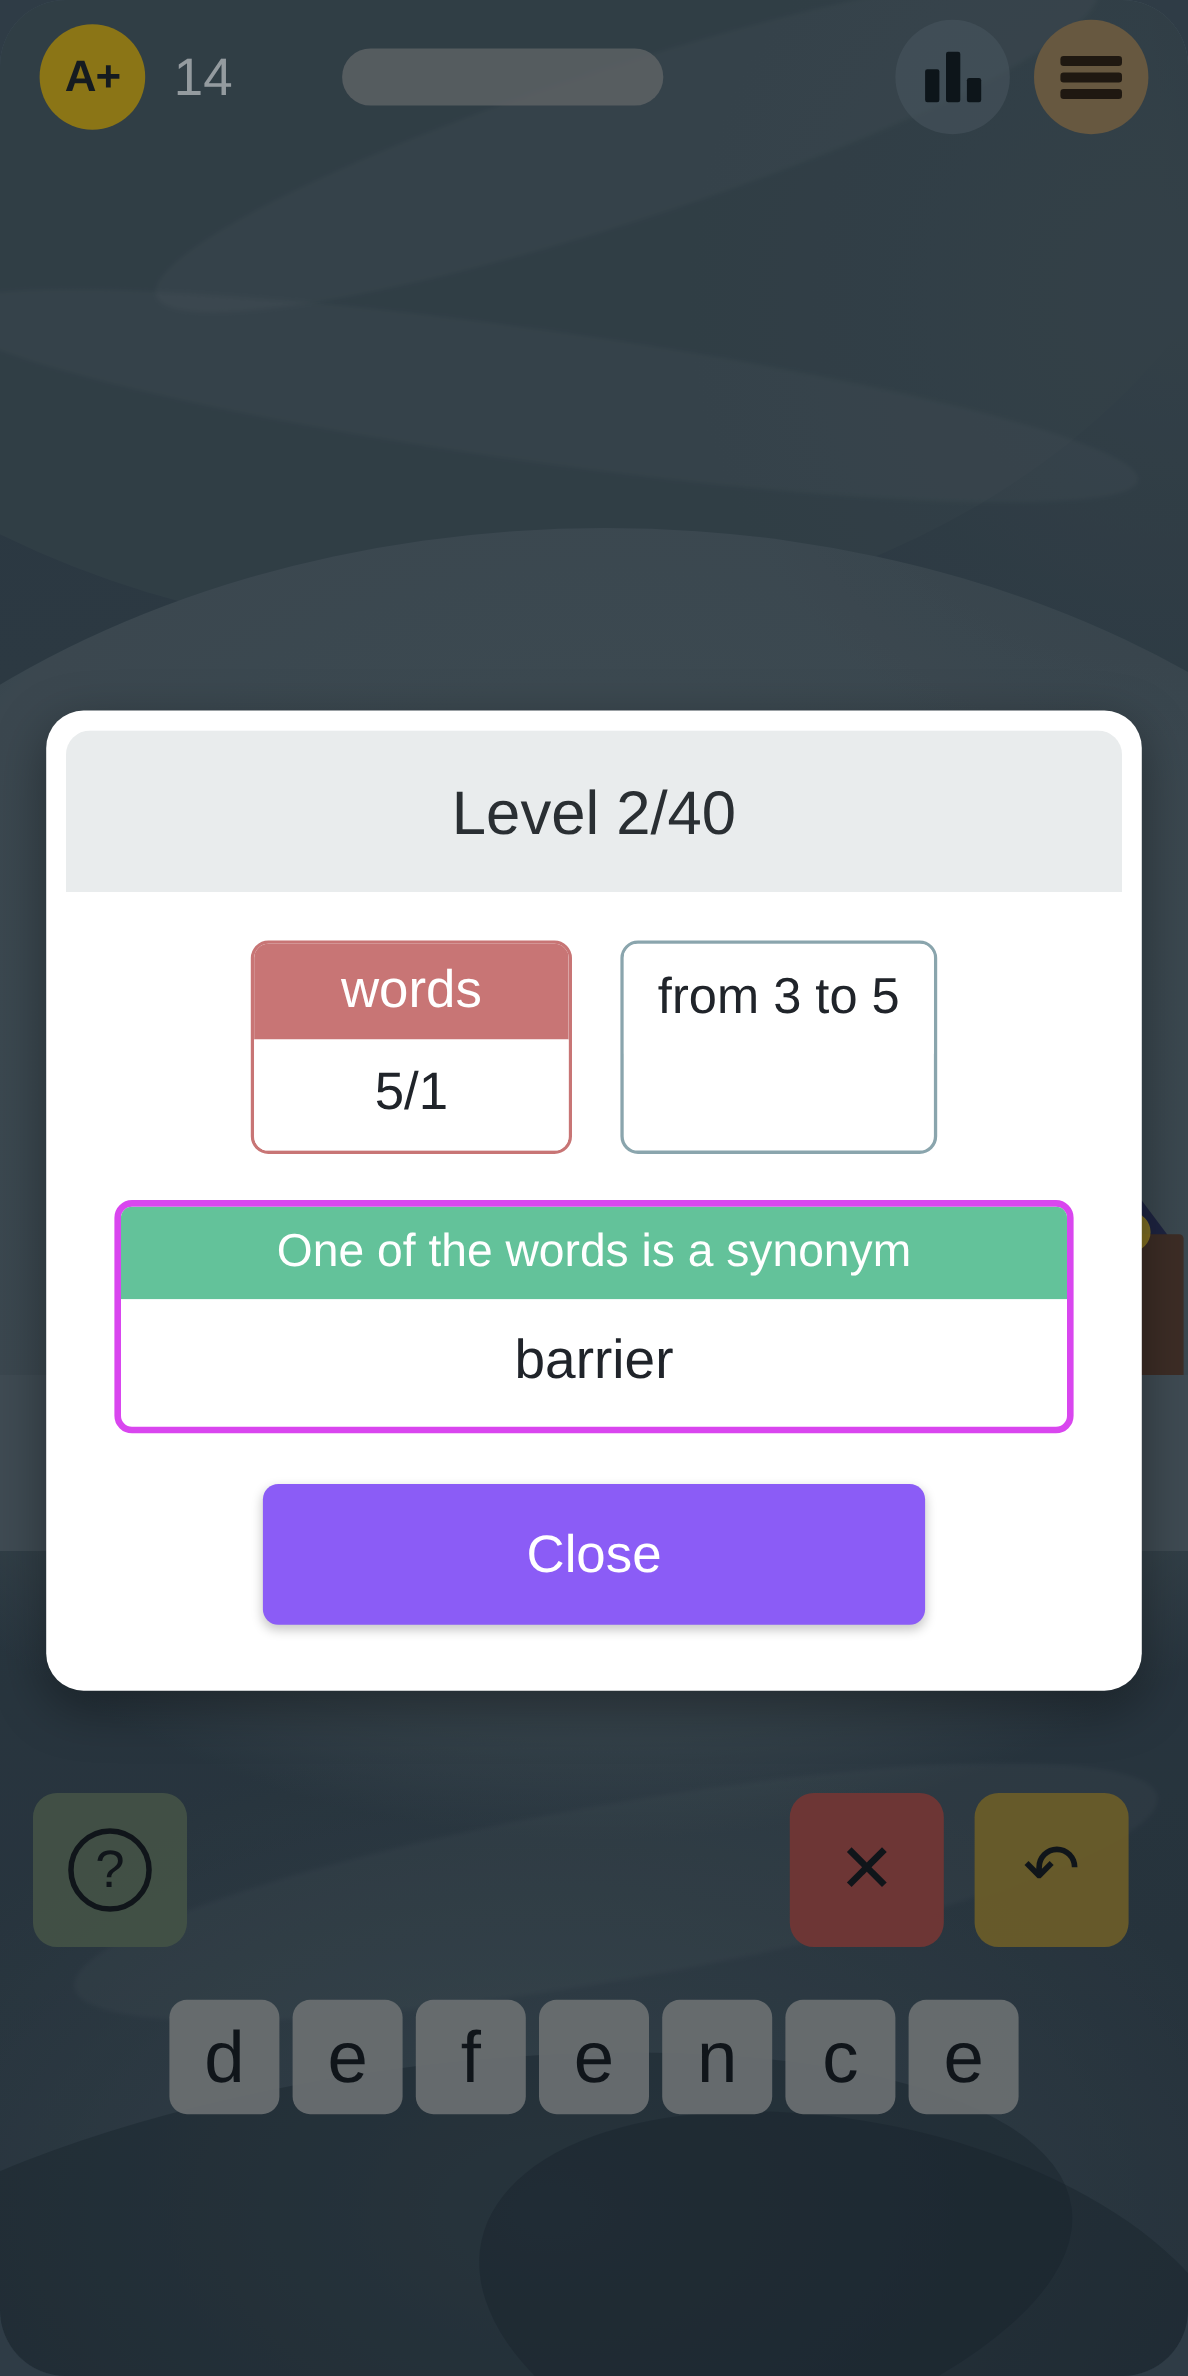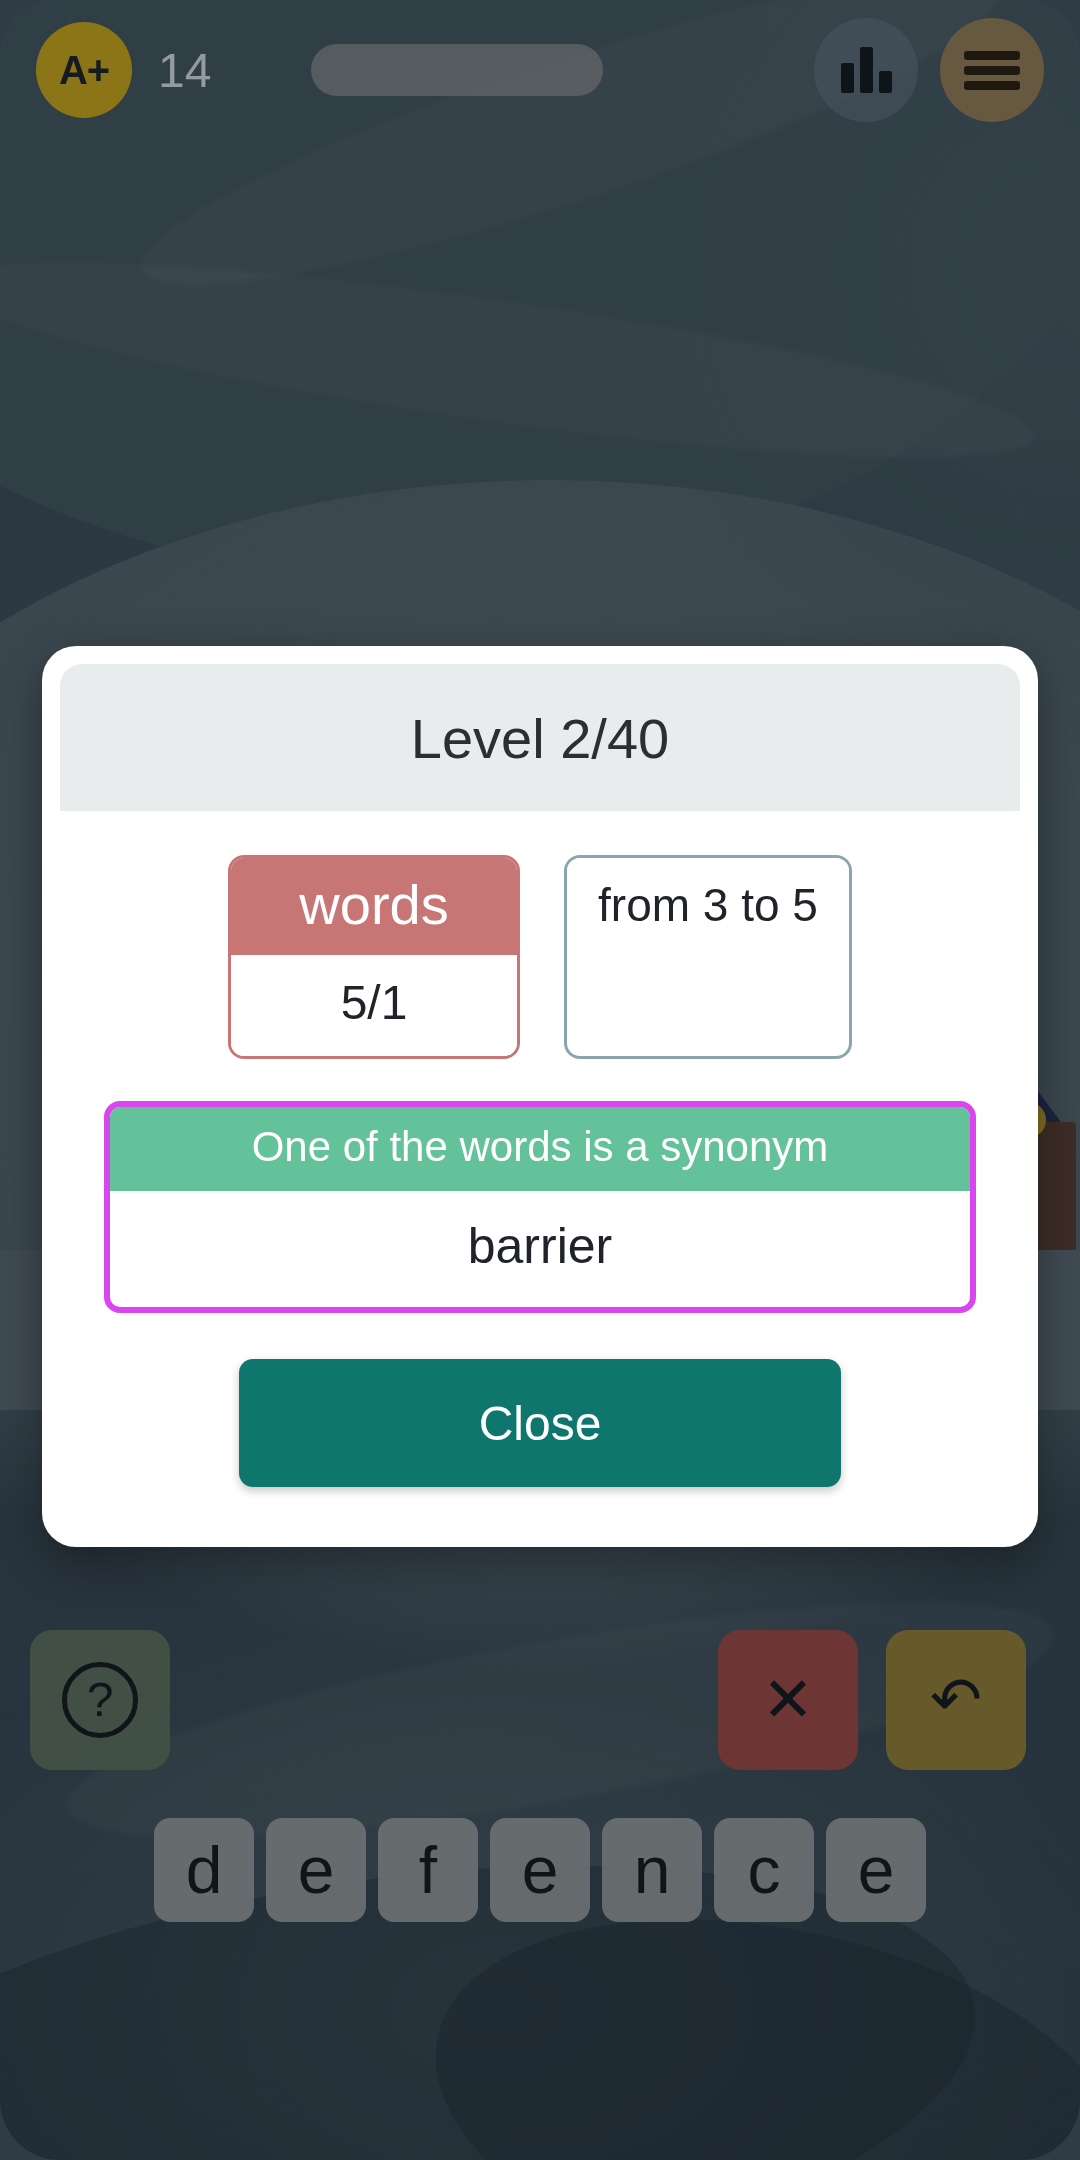--- a/index.html
+++ b/index.html
@@ -107,21 +107,21 @@
   #dialog-title{ font-size:56px; color:#2a2f33; }
   #dialog-body{ background:#fff; padding:44px 44px 42px; }
 
   .row{ display:flex; gap:44px; justify-content:center; }
   .info-card{
     border-radius:16px; overflow:hidden;
     display:flex; flex-direction:column;
     background:#fff;
   }
   .info-card .head{
-    color:#fff; font-size:56px; text-align:center;
+    color:#fff; font-size:48px; text-align:center;
     padding:14px 22px 18px;
   }
   .info-card .val{
     font-size:48px; color:#20242a; text-align:center;
     padding:20px 22px 26px;
     background:#fff;
   }
   .card-words{ width:292px; border:3px solid #c87575; }
   .card-words .head{ background:#c87575; }
   .card-len{ width:288px; border:3px solid #8aa5ad; }
@@ -134,21 +134,21 @@
   }
   .card-syn .head{
     background:#63c29a; color:#fff; font-size:42px; text-align:center;
     padding:16px 20px 20px;
   }
   .card-syn .val{ font-size:50px; color:#20242a; text-align:center; padding:26px 20px 32px;border-radius:17px; }
 
   #close-btn{
     display:block; margin:46px auto 0;
     width:602px; height:128px;
-    background:#0f766e; border:none; border-radius:14px;
+    background:#8b5cf6; border:none; border-radius:14px;
     color:#fff; font-size:48px;
     font-family:"Liberation Sans", sans-serif;
     box-shadow:0 4px 10px rgba(0,0,0,.22);
     cursor:pointer;
   }
 
   
   .action{
     position:absolute; width:140px; height:140px; border-radius:22px;
     display:flex; align-items:center; justify-content:center;

